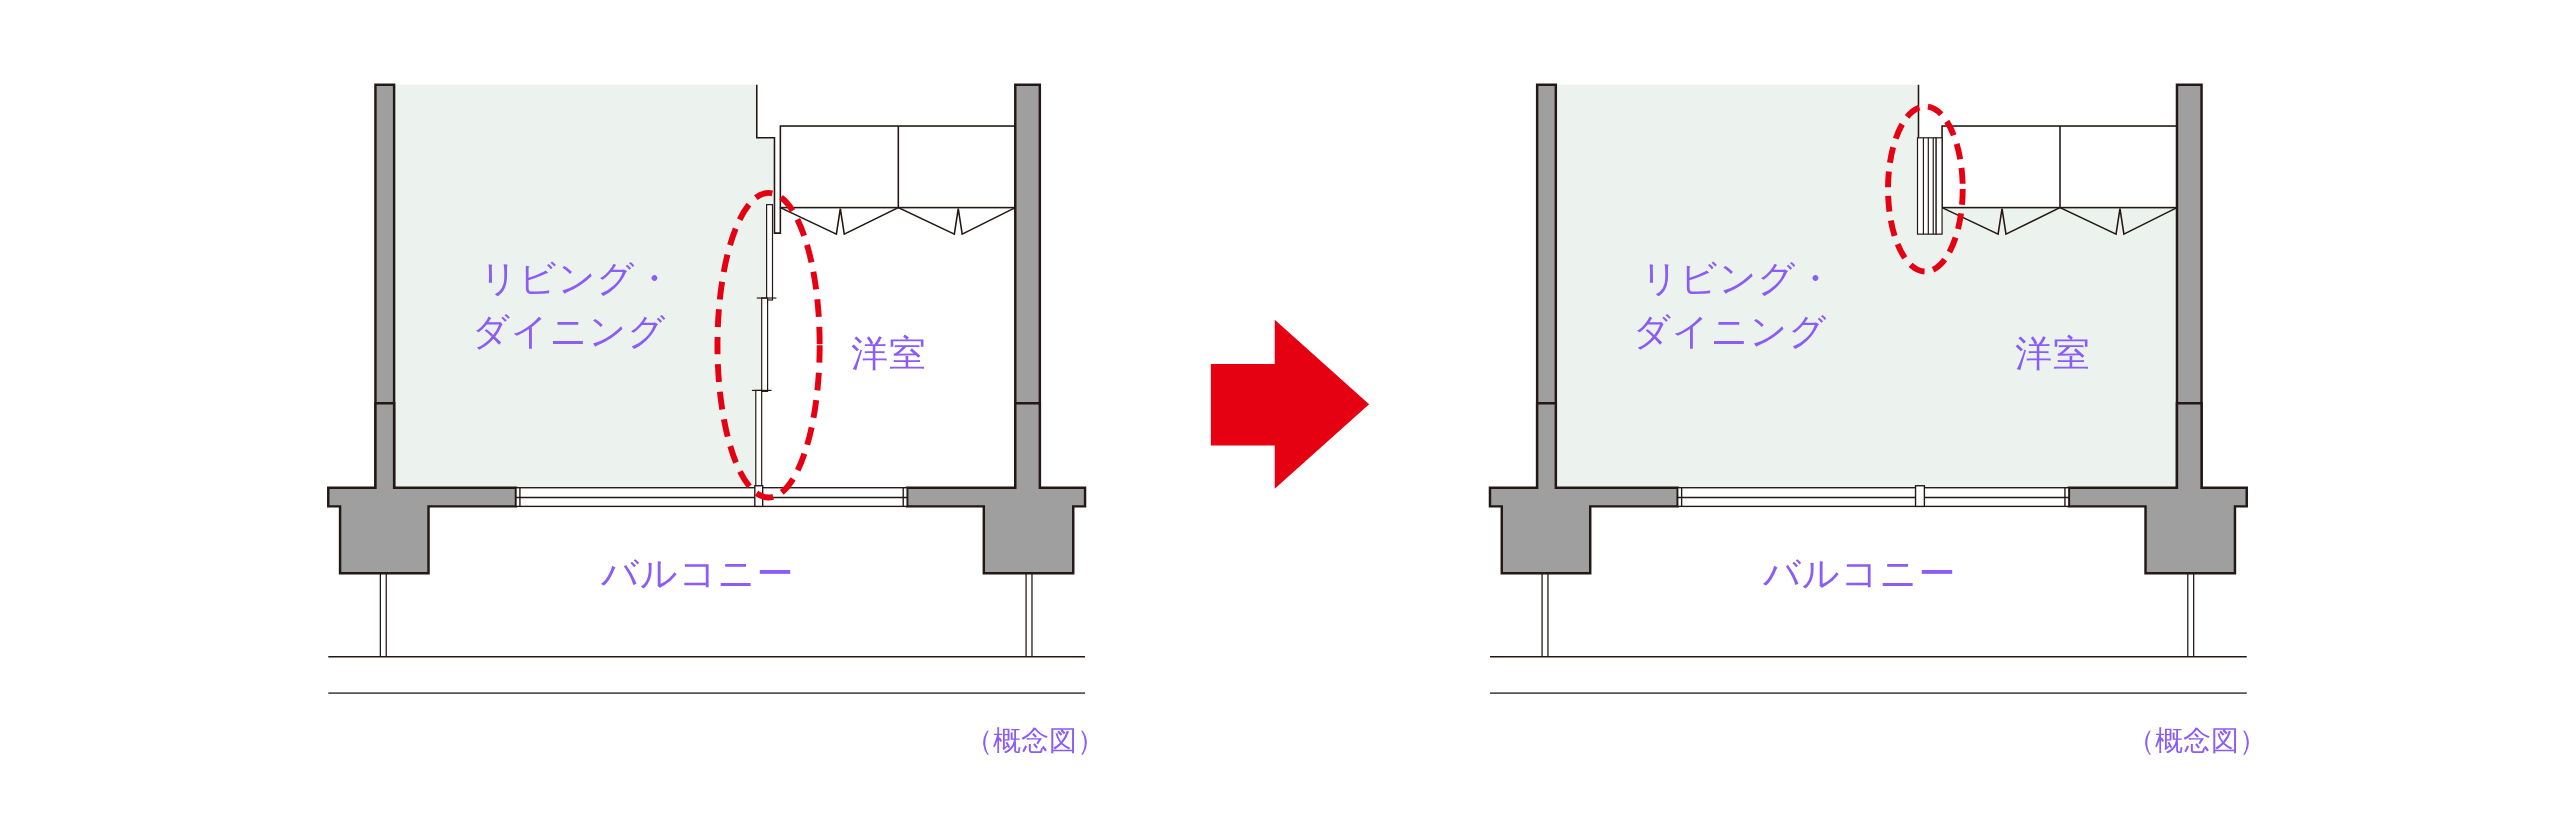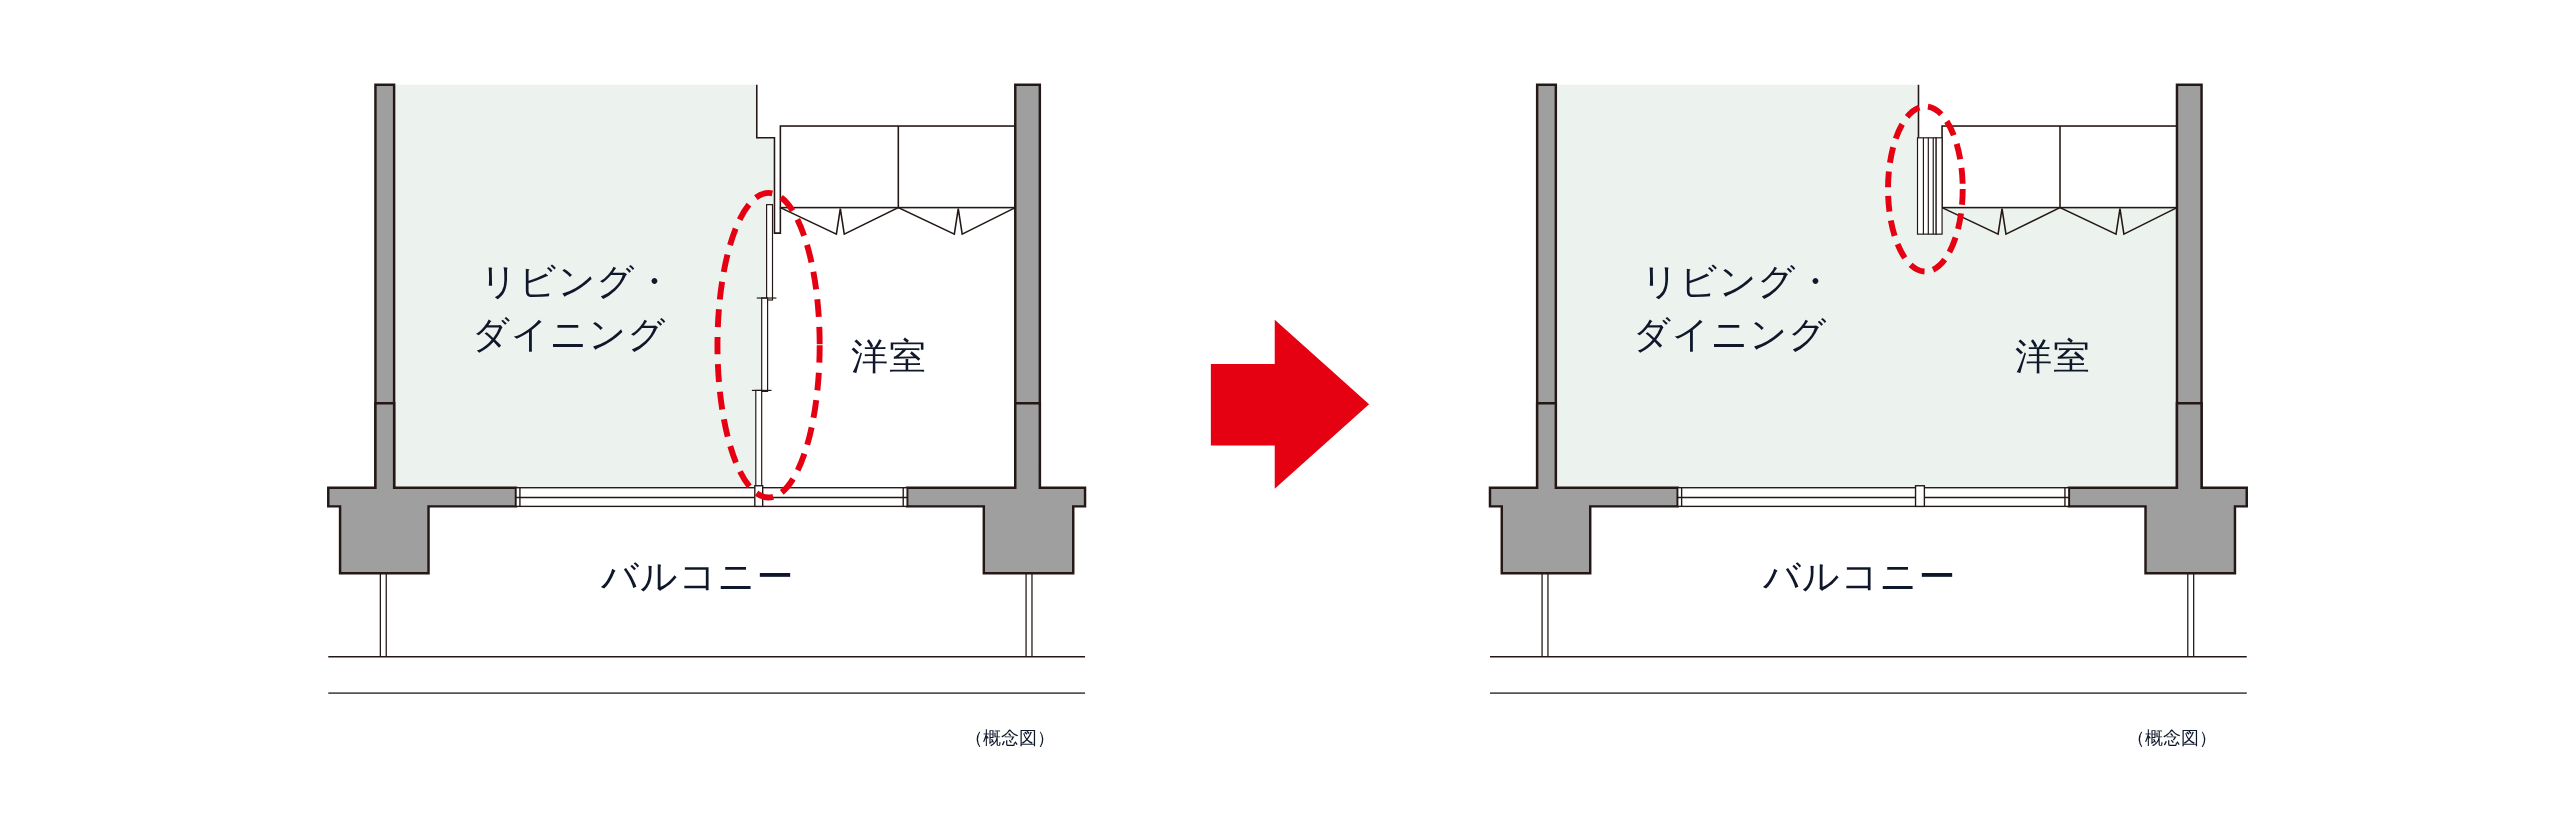--- a/index.html
+++ b/index.html
@@ -1,26 +1,26 @@
 <!DOCTYPE html>
 <html><head>
 <meta charset="utf-8">
 <style>
   html, body { margin: 0; padding: 0; background: #ffffff; }
   body { width: 2576px; height: 828px; position: relative; overflow: hidden; }
   .canvas { position: absolute; left: 0; top: 0; width: 2576px; height: 828px; }
   .label {
     position: absolute;
-    font-family: Liberation Sans, sans-serif;
-    color: #0f172a;
+    font-family: Liberation Mono, monospace;
+    color: #8b5cf6;
     white-space: nowrap;
     line-height: 1;
   }
   .room-label { font-size: 37px; letter-spacing: 1px; }
-  .caption { font-size: 18px; }
+  .caption { font-size: 28px; }
 </style>
 </head>
 <body>
 
 <svg class="canvas" width="2576" height="828" viewBox="0 0 2621 842" xmlns="http://www.w3.org/2000/svg">
 
   <g>
 
     <polygon points="402,86 770,86 770,140 788,140 788,208 780,208 780,305 775,305 775,398 769,398 769,496 402,496" fill="#ecf3ee"></polygon>
 

